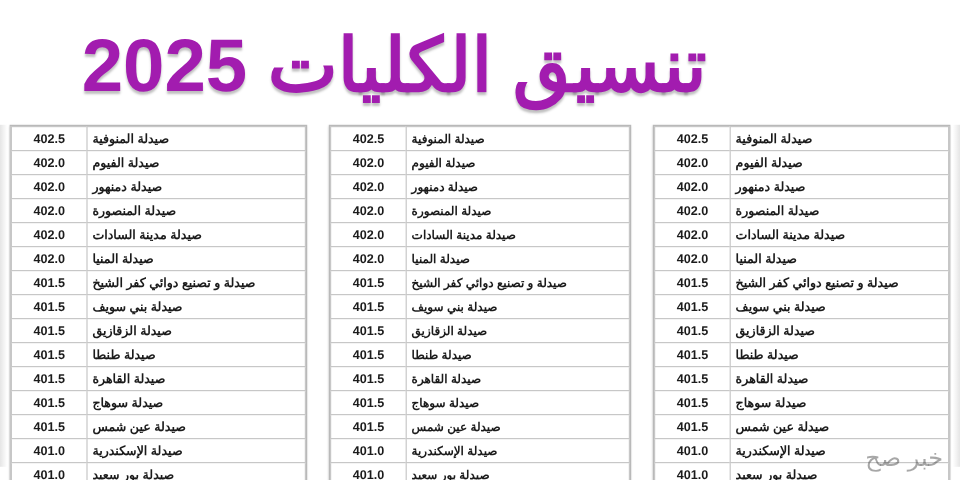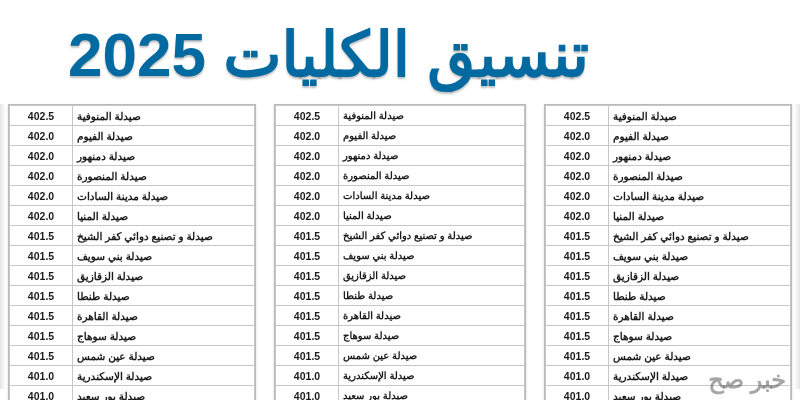--- a/index.html
+++ b/index.html
@@ -15,21 +15,21 @@
     position: relative;
   }
 
   
   .headline {
     position: absolute;
     top: 18px;
     left: 0;
     width: 657px;
     text-align: center;
-    color: #0369a1;
+    color: #a21caf;
     font-family: "Liberation Sans", sans-serif;
     font-weight: bold;
     font-size: 62px;
     letter-spacing: -1px;
     white-space: nowrap;
     text-shadow: 0 2px 2px rgba(0,0,0,0.25);
     z-index: 5;
     direction: rtl;
   }
 
@@ -85,22 +85,22 @@
     font-size: 10.5px;
     margin-left: 24px;
   }
   .col.mid td.name { font-size: 10px; }
 
   
   .watermark {
     position: absolute;
     right: 14px;
     bottom: 6px;
-    font-size: 24px;
-    font-weight: bold;
+    font-size: 20px;
+    font-weight: normal;
     color: rgba(60,60,60,0.45);
     direction: rtl;
     z-index: 8;
     letter-spacing: 1px;
   }
 
   
   .edge-left, .edge-right {
     position: absolute;
     top: 104px;

